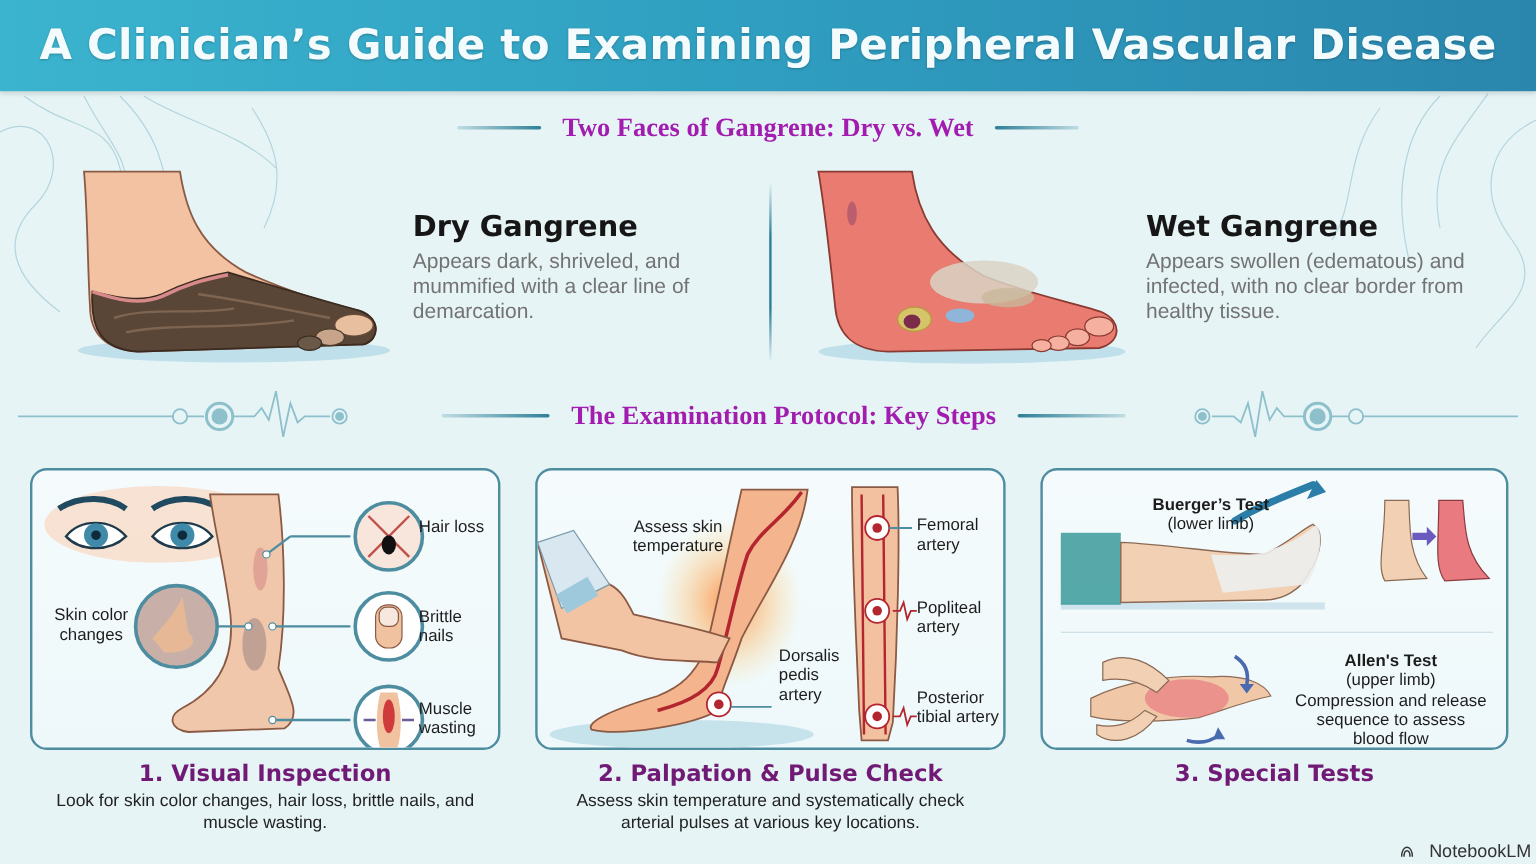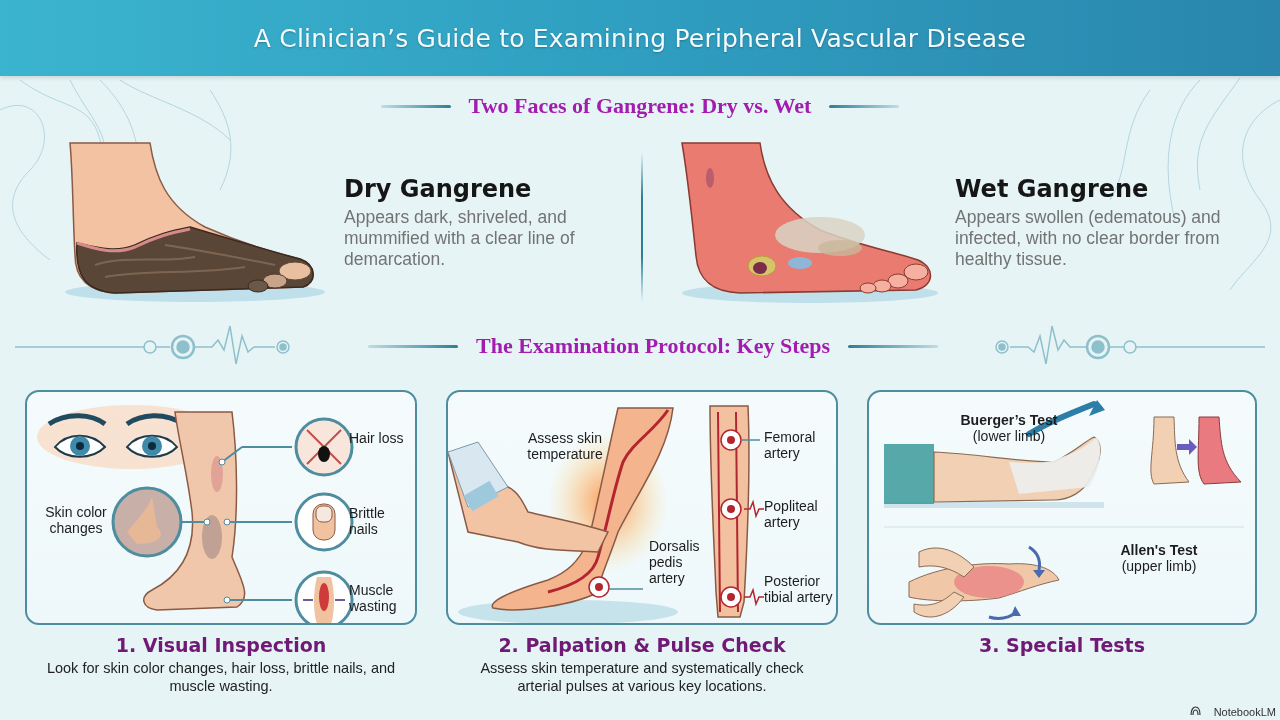--- a/index.html
+++ b/index.html
@@ -13,21 +13,21 @@
   .bg-veins { position: absolute; inset: 0; pointer-events: none; }
 
   
   .header {
     position: absolute; left: 0; top: 0; width: 1280px; height: 76px;
     background: linear-gradient(90deg, #3bb4cf 0%, #2f9ec0 50%, #2a86ad 100%);
     display: flex; align-items: center; justify-content: center;
     box-shadow: 0 2px 4px rgba(0,0,0,0.12);
   }
   .header h1 {
-    color: #f4fbfd; font-size: 25px; font-weight: 400; letter-spacing: 0.2px;
+    color: #f4fbfd; font-size: 35px; font-weight: 700; letter-spacing: 0.2px;
     font-family: "DejaVu Sans", sans-serif;
     text-shadow: 0 1px 2px rgba(0,0,0,0.25);
   }
 
   
   .section-title {
     position: absolute; left: 0; width: 1280px;
     display: flex; align-items: center; justify-content: center; gap: 18px;
   }
   .section-title .t {
@@ -53,21 +53,21 @@
   }
   .card svg { position: absolute; left: 0; top: 0; }
   .lbl { position: absolute; font-size: 14px; line-height: 16px; color: #1d1d1d; }
   .lbl.c { text-align: center; }
   .lbl.b { font-weight: 700; }
 
   .step { position: absolute; top: 634px; text-align: center; }
   .step h3 { font-family: "DejaVu Sans", sans-serif; font-size: 19px; font-weight: 700; color: #701a75; margin-bottom: 3px; }
   .step p { font-size: 14.5px; line-height: 18px; color: #222; }
 
-  .brand { position: absolute; right: 4px; bottom: 2px; font-size: 11px; color: #333; display: flex; gap: 13px; }
+  .brand { position: absolute; right: 4px; bottom: 2px; font-size: 15px; color: #333; display: flex; align-items: center; gap: 13px; }
 </style>
 </head>
 <body>
 
 <svg class="bg-veins" width="1280" height="720">
   <g fill="none" stroke="#9fc8d3" stroke-width="1" opacity="0.7">
     <path d="M0 110 C40 90 60 140 30 170 S 10 230 50 260"></path>
     <path d="M20 80 C60 110 90 100 100 140 S 80 200 120 230"></path>
     <path d="M70 80 C90 120 110 130 105 170"></path>
     <path d="M100 80 C130 110 140 140 140 180"></path>
@@ -269,20 +269,21 @@
     <path d="M45 220 C60 230 80 225 95 205 L85 200 C72 212 60 215 45 212 Z" fill="#f2d0b4" stroke="#8a6a54"></path>
     <path d="M160 155 C168 160 172 168 170 178" stroke="#4a6ab0" stroke-width="3" fill="none"></path>
     <polygon points="164,178 176,178 170,186" fill="#4a6ab0"></polygon>
     <path d="M120 225 C130 228 140 226 148 220" stroke="#4a6ab0" stroke-width="3" fill="none"></path>
     <polygon points="146,214 152,224 142,224" fill="#4a6ab0"></polygon>
   </svg>
   <div class="lbl c b" style="left:80px; top:20px; width:120px;">Buerger’s Test</div>
   <div class="lbl c" style="left:80px; top:36px; width:120px;">(lower limb)</div>
   <div class="lbl c b" style="left:210px; top:150px; width:160px;">Allen's Test</div>
   <div class="lbl c" style="left:210px; top:166px; width:160px;">(upper limb)</div>
+  <div class="lbl c" style="left:210px; top:183px; width:160px;">Compression and release sequence to assess blood flow</div>
 </div>
 
 <div class="step" style="left:25px; width:392px;">
   <h3>1. Visual Inspection</h3>
   <p style="padding:0 20px;">Look for skin color changes, hair loss, brittle nails, and muscle wasting.</p>
 </div>
 <div class="step" style="left:446px; width:392px;">
   <h3>2. Palpation &amp; Pulse Check</h3>
   <p style="padding:0 18px;">Assess skin temperature and systematically check arterial pulses at various key locations.</p>
 </div>

